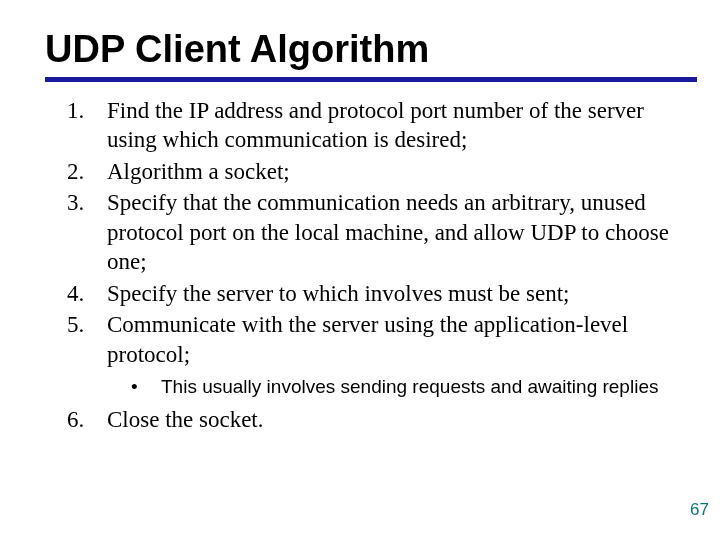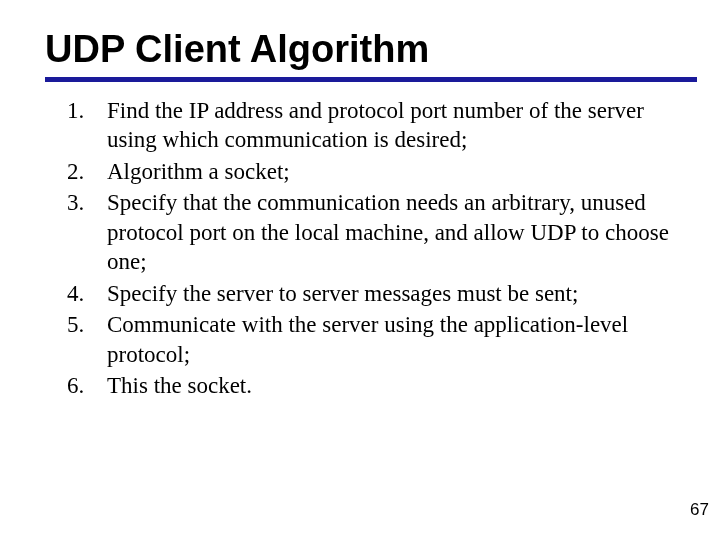--- a/index.html
+++ b/index.html
@@ -68,36 +68,39 @@
     position: absolute;
     left: 0;
     top: 0;
   }
   .page-num {
     position: absolute;
     right: 28px;
     bottom: 20px;
     font-family: Arial, Helvetica, sans-serif;
     font-size: 17px;
-    color: #000000;
+    color: #0f766e;
   }
 </style>
 </head>
 <body>
 
 <div class="slide">
 
   <h1 class="title">UDP Client Algorithm</h1>
   <hr class="rule">
 
   <ol class="main-list">
     <li><span>Find the IP address and protocol port number of the server using which communication is desired;</span></li>
     <li><span>Algorithm a socket;</span></li>
     <li><span>Specify that the communication needs an arbitrary, unused protocol port on the local machine, and allow UDP to choose one;</span></li>
-    <li><span>Specify the server to server messages must be sent;</span></li>
+    <li><span>Specify the server to which involves must be sent;</span></li>
     <li>
       <span>Communicate with the server using the application-level protocol;</span>
+      <ul class="sub-list">
+        <li><span>This usually involves sending requests and awaiting replies</span></li>
+      </ul>
     </li>
-    <li><span>This the socket.</span></li>
+    <li><span>Close the socket.</span></li>
   </ol>
 
   <div class="page-num">67</div>
 </div>
 
 </body></html>

